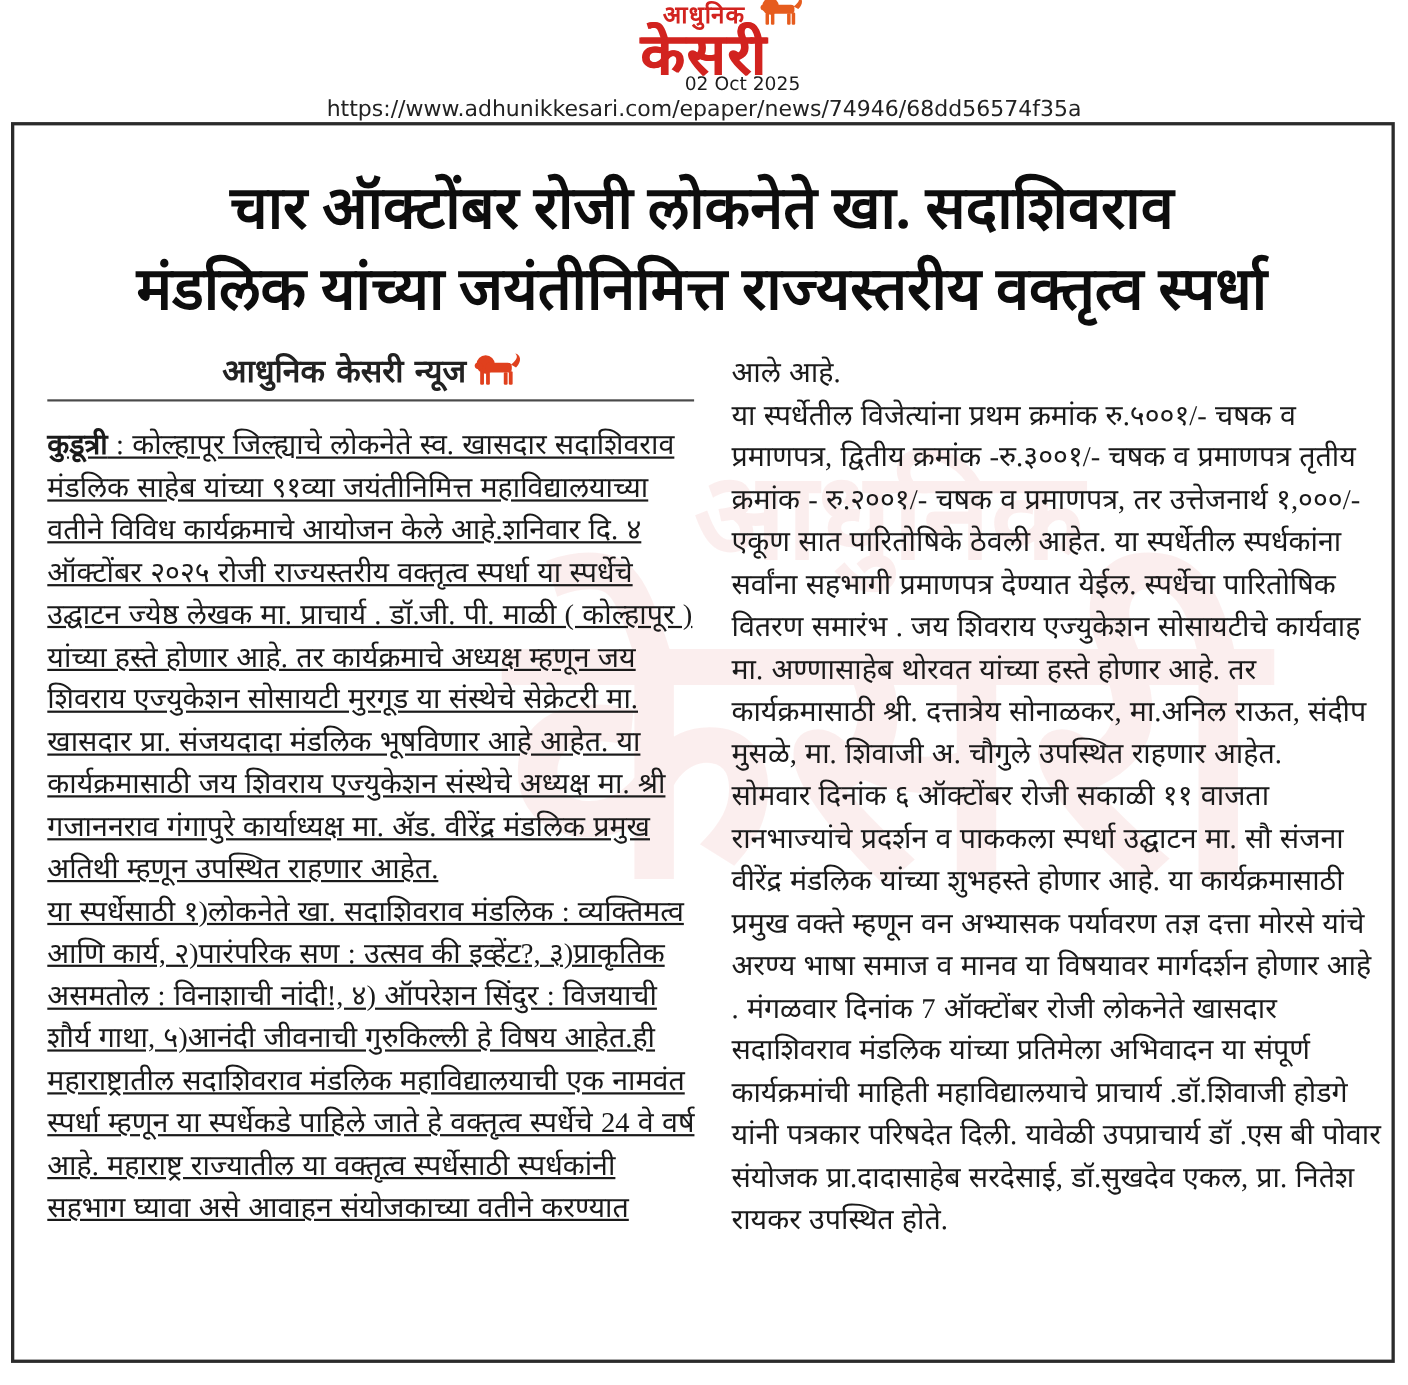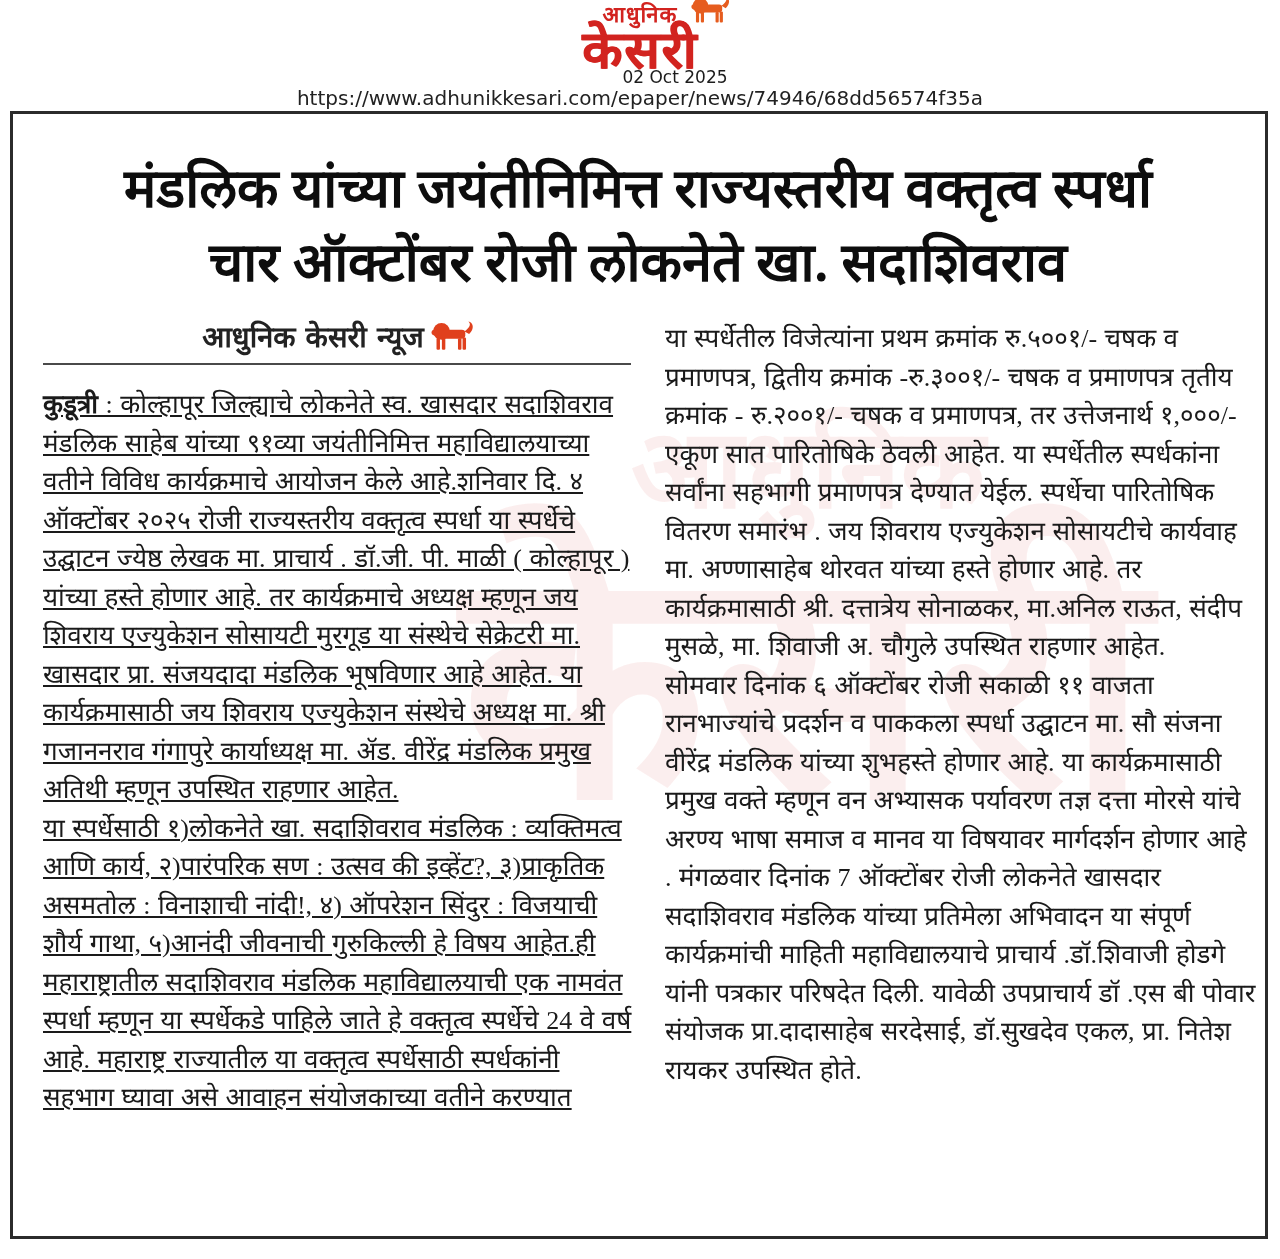--- a/index.html
+++ b/index.html
@@ -106,35 +106,36 @@
 <div class="url-line">https://www.adhunikkesari.com/epaper/news/74946/68dd56574f35a</div>
 
 <section class="article-box">
 
   <div class="watermark" aria-hidden="true">
     <span class="wm-top">आधुनिक</span>
     <span class="wm-main">केसरी</span>
   </div>
 
   <h1 class="headline">
+    <div>चार ऑक्टोंबर रोजी लोकनेते खा. सदाशिवराव</div>
     <div>मंडलिक यांच्या जयंतीनिमित्त राज्यस्तरीय वक्तृत्व स्पर्धा</div>
-    <div>चार ऑक्टोंबर रोजी लोकनेते खा. सदाशिवराव</div>
   </h1>
 
   <div class="byline-row">
     <span class="byline-text">आधुनिक केसरी न्यूज</span>
     <svg class="byline-lion">
         <use href="#lion-shape"></use>
       </svg>
   </div>
   <div class="byline-rule"></div>
 
   <div class="col col-left">
     <p><strong class="dateline">कुडूत्री</strong><span> : कोल्हापूर जिल्ह्याचे लोकनेते स्व. खासदार सदाशिवराव मंडलिक साहेब यांच्या ९१व्या जयंतीनिमित्त महाविद्यालयाच्या वतीने विविध कार्यक्रमाचे आयोजन केले आहे.शनिवार दि. ४ ऑक्टोंबर २०२५ रोजी राज्यस्तरीय वक्तृत्व स्पर्धा या स्पर्धेचे उद्घाटन ज्येष्ठ लेखक मा. प्राचार्य . डॉ.जी. पी. माळी ( कोल्हापूर ) यांच्या हस्ते होणार आहे. तर कार्यक्रमाचे अध्यक्ष म्हणून जय शिवराय एज्युकेशन सोसायटी मुरगूड या संस्थेचे सेक्रेटरी मा. खासदार प्रा. संजयदादा मंडलिक भूषविणार आहे आहेत. या कार्यक्रमासाठी जय शिवराय एज्युकेशन संस्थेचे अध्यक्ष मा. श्री गजाननराव गंगापुरे कार्याध्यक्ष मा. ॲड. वीरेंद्र मंडलिक प्रमुख अतिथी म्हणून उपस्थित राहणार आहेत.</span></p>
     <p>या स्पर्धेसाठी १)लोकनेते खा. सदाशिवराव मंडलिक : व्यक्तिमत्व आणि कार्य, २)पारंपरिक सण : उत्सव की इव्हेंट?, ३)प्राकृतिक असमतोल : विनाशाची नांदी!, ४) ऑपरेशन सिंदुर : विजयाची शौर्य गाथा, ५)आनंदी जीवनाची गुरुकिल्ली हे विषय आहेत.ही महाराष्ट्रातील सदाशिवराव मंडलिक महाविद्यालयाची एक नामवंत स्पर्धा म्हणून या स्पर्धेकडे पाहिले जाते हे वक्तृत्व स्पर्धेचे 24 वे वर्ष आहे. महाराष्ट्र राज्यातील या वक्तृत्व  स्पर्धेसाठी स्पर्धकांनी सहभाग घ्यावा असे आवाहन संयोजकाच्या वतीने करण्यात</p>
   </div>
 
   <div class="col col-right">
+    <p>आले आहे.</p>
     <p>या स्पर्धेतील विजेत्यांना प्रथम क्रमांक रु.५००१/- चषक व प्रमाणपत्र, द्वितीय क्रमांक -रु.३००१/- चषक व प्रमाणपत्र तृतीय क्रमांक - रु.२००१/- चषक व प्रमाणपत्र, तर उत्तेजनार्थ १,०००/- एकूण सात पारितोषिके ठेवली आहेत. या स्पर्धेतील स्पर्धकांना सर्वांना सहभागी प्रमाणपत्र देण्यात येईल. स्पर्धेचा पारितोषिक वितरण समारंभ . जय शिवराय एज्युकेशन सोसायटीचे कार्यवाह मा. अण्णासाहेब थोरवत यांच्या हस्ते होणार आहे. तर कार्यक्रमासाठी श्री. दत्तात्रेय सोनाळकर, मा.अनिल राऊत,  संदीप मुसळे, मा. शिवाजी अ. चौगुले उपस्थित राहणार आहेत.</p>
     <p>सोमवार दिनांक ६  ऑक्टोंबर रोजी सकाळी ११ वाजता रानभाज्यांचे प्रदर्शन व पाककला स्पर्धा  उद्घाटन मा. सौ संजना वीरेंद्र मंडलिक यांच्या शुभहस्ते होणार आहे. या कार्यक्रमासाठी प्रमुख वक्ते म्हणून वन अभ्यासक पर्यावरण तज्ञ दत्ता मोरसे  यांचे अरण्य भाषा समाज व मानव या विषयावर मार्गदर्शन होणार आहे . मंगळवार दिनांक 7 ऑक्टोंबर रोजी लोकनेते खासदार सदाशिवराव मंडलिक यांच्या प्रतिमेला अभिवादन या संपूर्ण कार्यक्रमांची माहिती महाविद्यालयाचे प्राचार्य .डॉ.शिवाजी होडगे यांनी पत्रकार परिषदेत दिली. यावेळी उपप्राचार्य डॉ .एस बी पोवार संयोजक प्रा.दादासाहेब सरदेसाई, डॉ.सुखदेव एकल, प्रा. नितेश रायकर उपस्थित होते.</p>
   </div>
 
 </section>
 
 </body></html>

